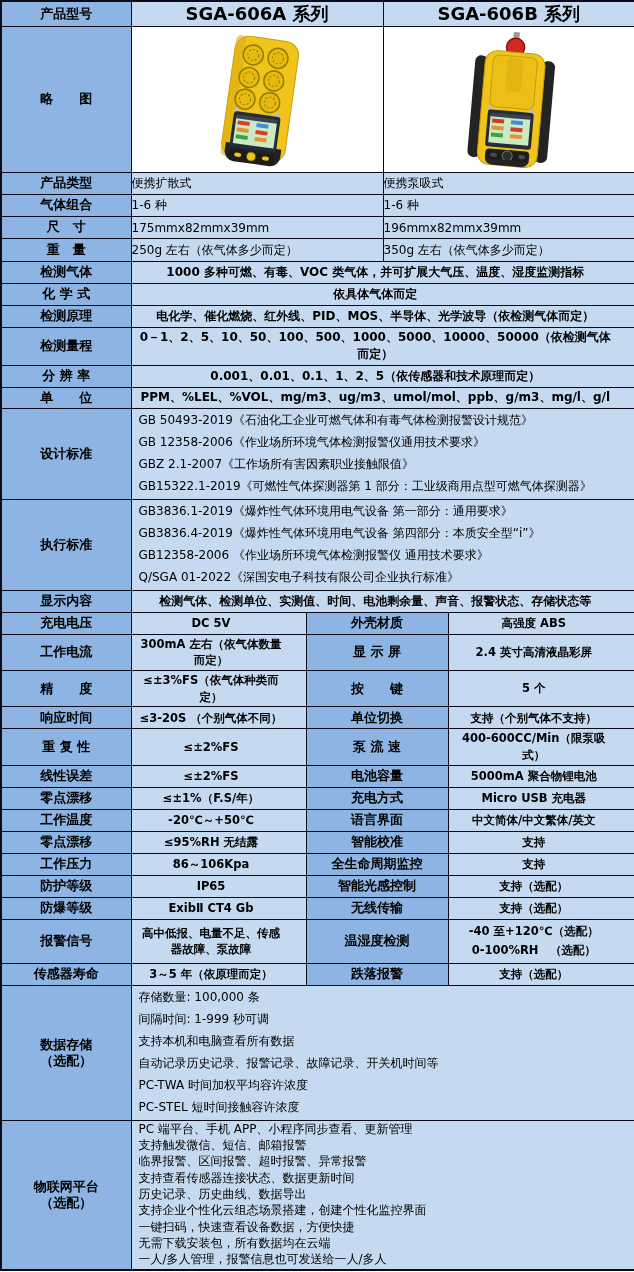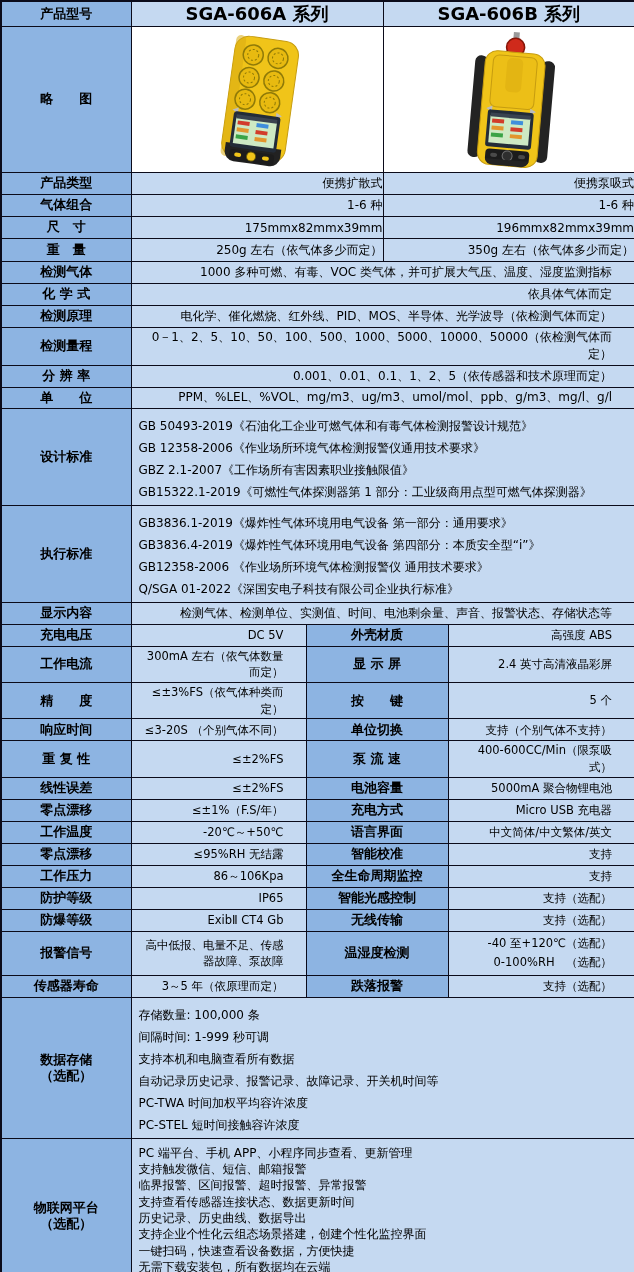--- a/index.html
+++ b/index.html
@@ -1,24 +1,24 @@
 <!DOCTYPE html>
 <html style="--border: #0b0b1a; --labBg: #8db4e2; --valBg: #c5d9f1;"><head>
 <meta charset="utf-8">
 <style>
   html,body{margin:0;padding:0;background:#fff;}
   body{width:634px;font-family:"DejaVu Sans","Liberation Sans",sans-serif;color:#000;}
   table.spec{border-collapse:collapse;table-layout:fixed;width:634px;border:2px solid var(--border,#0b0b1a);}
   td{border:1px solid var(--border,#0b0b1a);overflow:hidden;vertical-align:middle;padding:0;}
   .lab{background:var(--labBg,#8db4e2);font-weight:bold;text-align:center;font-size:13px;line-height:1.25;white-space:pre-line;}
-  .val{background:var(--valBg,#c5d9f1);font-size:12px;text-align:right;padding:1px 22px 1px 7px;white-space:pre-line;line-height:1.45;}
-  .valc{background:var(--valBg,#c5d9f1);font-size:12px;text-align:right;margin-top:20px;}
+  .val{background:var(--valBg,#c5d9f1);font-size:12px;text-align:center;padding:1px 22px 1px 7px;white-space:pre-line;line-height:1.45;font-weight:bold;}
+  .valc{background:var(--valBg,#c5d9f1);font-size:12px;text-align:left;margin-top:20px;}
   .hdr{background:var(--valBg,#c5d9f1);font-size:18px;font-weight:bold;text-align:center;}
   .imgc{background:#fff;text-align:center;vertical-align:middle;}
-  .ml{background:var(--valBg,#c5d9f1);font-size:12px;padding:6px 4px 2px 7px;}
+  .ml{background:var(--valBg,#c5d9f1);font-size:12px;padding:0 4px 2px 7px;}
   .ml div{line-height:22px;white-space:nowrap;}
   .ml.iot div{line-height:16.3px;}
   .vq{font-size:11.5px;}
   svg{display:block;margin:0 auto;}
 </style>
 </head>
 <body>
 
 <table class="spec">
   <colgroup>

